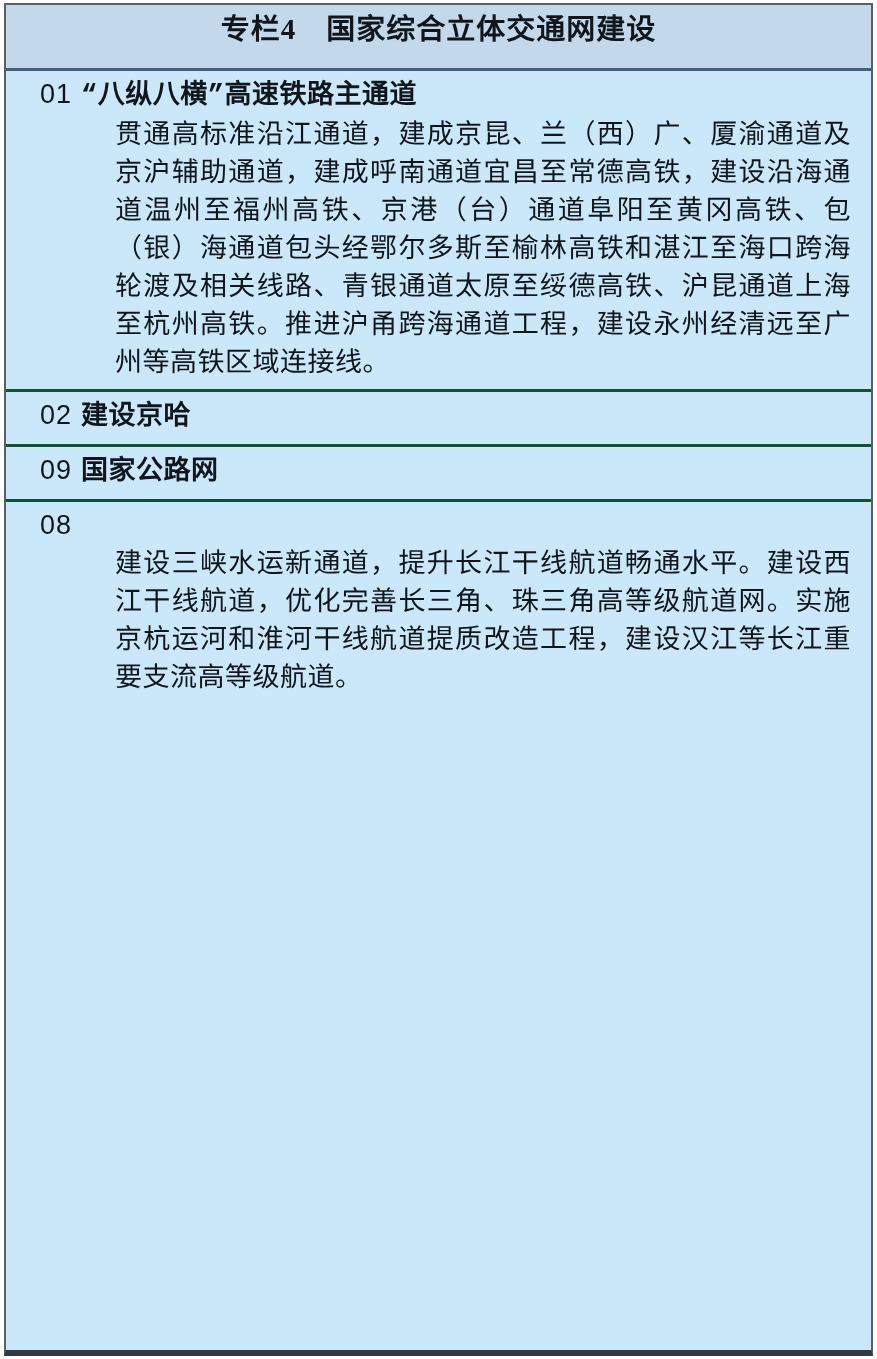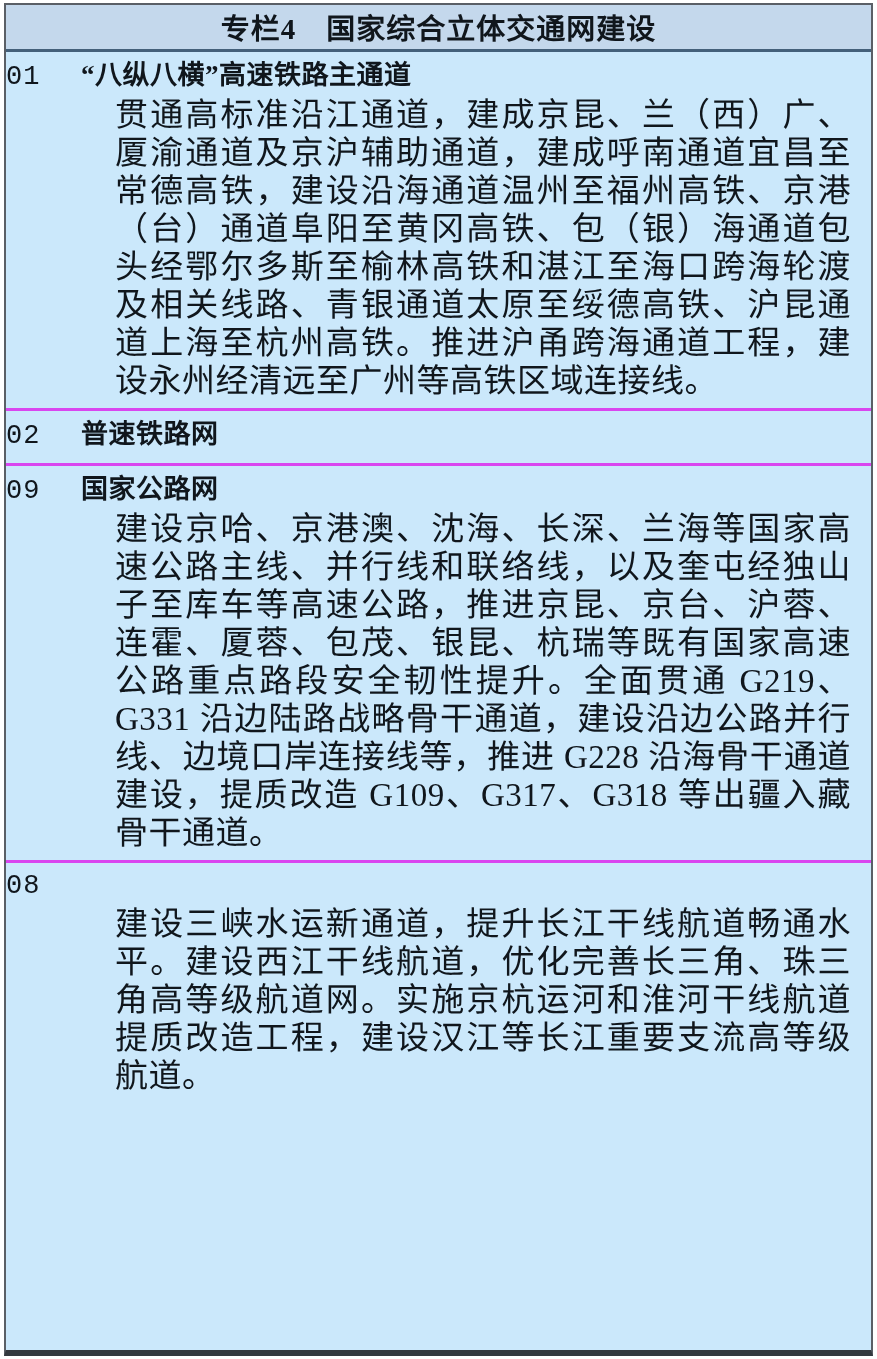--- a/index.html
+++ b/index.html
@@ -22,63 +22,65 @@
     height: 100%;
     border: 2px solid #5a5f66;
     border-bottom: 6px solid #33393f;
     display: flex;
     flex-direction: column;
   }
   .box-header {
     background: #c4d8ec;
     border-bottom: 3px solid #44607a;
     text-align: center;
-    padding: 6px 10px 2px 10px;
+    padding: 6px 10px 21px 10px;
     font-size: 29px;
     font-weight: bold;
     line-height: 36px;
     color: #10161c;
     letter-spacing: 1px;
     flex: 0 0 auto;
   }
   .sections {
     flex: 1 1 auto;
     background: #cbe8fb;
     display: flex;
     flex-direction: column;
   }
   .section {
     background: #cbe8fb;
     padding: 4px 0 8px 0;
   }
   .section + .section {
-    border-top: 3px solid #d946ef;
+    border-top: 3px solid #14532d;
   }
   .section-title-row {
     display: flex;
     align-items: baseline;
     font-size: 27px;
     line-height: 38px;
     color: #10161c;
   }
   .section-number {
     flex: 0 0 auto;
     width: 75px;
+    padding-left: 34px;
     box-sizing: border-box;
-    font-family: Liberation Mono, monospace;
+    font-family: Liberation Sans, sans-serif;
     letter-spacing: 1px;
   }
   .section-title {
     font-weight: bold;
     letter-spacing: 0.5px;
+    font-family: Liberation Mono, monospace;
   }
   .section-body {
     margin: 0;
     padding: 0 20px 0 109px;
-    font-size: 33px;
+    font-size: 27px;
     line-height: 38px;
     text-align: justify;
     text-justify: inter-ideograph;
     color: #10161c;
     letter-spacing: 0.5px;
   }
 </style>
 </head>
 <body>
 
@@ -92,30 +94,29 @@
     <div class="section-title-row">
       <span class="section-number">01</span>
       <span class="section-title">“八纵八横”高速铁路主通道</span>
     </div>
     <p class="section-body">贯通高标准沿江通道，建成京昆、兰（西）广、厦渝通道及京沪辅助通道，建成呼南通道宜昌至常德高铁，建设沿海通道温州至福州高铁、京港（台）通道阜阳至黄冈高铁、包（银）海通道包头经鄂尔多斯至榆林高铁和湛江至海口跨海轮渡及相关线路、青银通道太原至绥德高铁、沪昆通道上海至杭州高铁。推进沪甬跨海通道工程，建设永州经清远至广州等高铁区域连接线。</p>
   </div>
 
   <div class="section">
     <div class="section-title-row">
       <span class="section-number">02</span>
-      <span class="section-title">普速铁路网</span>
+      <span class="section-title">建设京哈</span>
     </div>
   </div>
 
   <div class="section">
     <div class="section-title-row">
       <span class="section-number">09</span>
       <span class="section-title">国家公路网</span>
     </div>
-    <p class="section-body">建设京哈、京港澳、沈海、长深、兰海等国家高速公路主线、并行线和联络线，以及奎屯经独山子至库车等高速公路，推进京昆、京台、沪蓉、连霍、厦蓉、包茂、银昆、杭瑞等既有国家高速公路重点路段安全韧性提升。全面贯通 G219、G331 沿边陆路战略骨干通道，建设沿边公路并行线、边境口岸连接线等，推进 G228 沿海骨干通道建设，提质改造 G109、G317、G318 等出疆入藏骨干通道。</p>
   </div>
 
 
   <div class="section">
     <div class="section-title-row">
       <span class="section-number">08</span>
     </div>
     <p class="section-body">建设三峡水运新通道，提升长江干线航道畅通水平。建设西江干线航道，优化完善长三角、珠三角高等级航道网。实施京杭运河和淮河干线航道提质改造工程，建设汉江等长江重要支流高等级航道。</p>
   </div>
 

